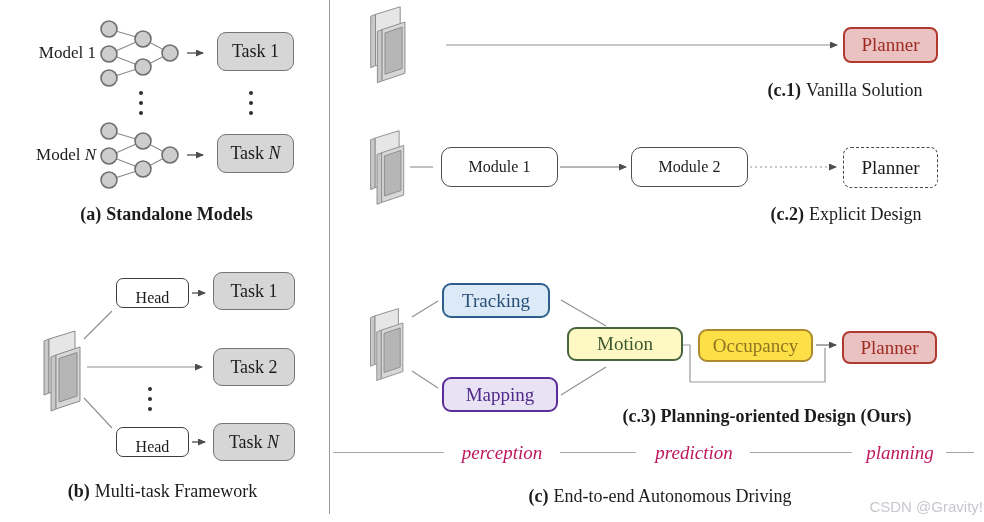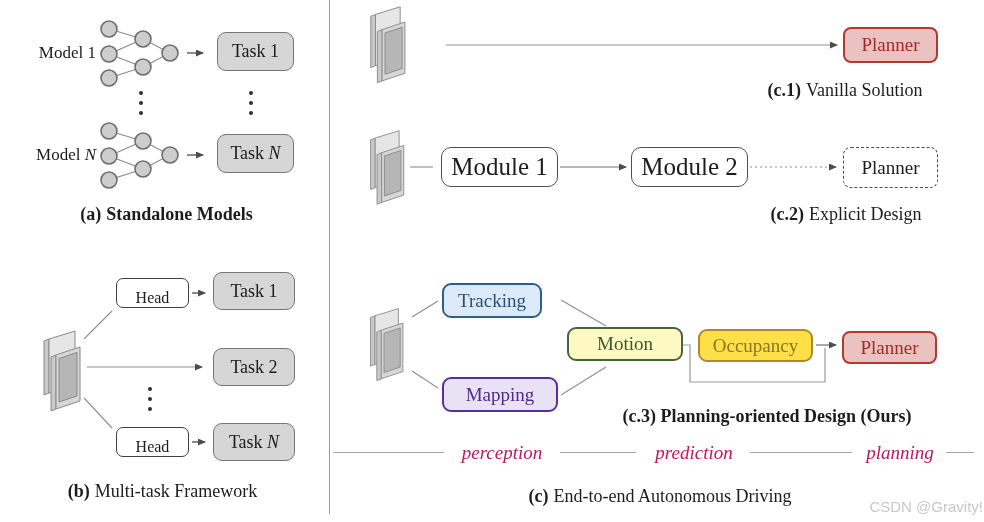--- a/index.html
+++ b/index.html
@@ -9,21 +9,21 @@
   }
   #wires{position:absolute;left:0;top:0;width:984px;height:522px;z-index:1;pointer-events:none;}
   .abs{position:absolute;z-index:2;}
   .lbl{font-size:17px;line-height:20px;white-space:nowrap;}
   .box{
     position:absolute;z-index:2;display:flex;align-items:center;justify-content:center;
     white-space:nowrap;box-sizing:border-box;
   }
   .task-box{background:#d6d6d6;border:1.5px solid #757575;border-radius:9px;font-size:18px;color:#1c1c1c;}
   .head-box{background:#ffffff;border:1.4px solid #3f3f3f;border-radius:7px;font-size:16px;color:#1c1c1c;align-items:flex-end;}
-  .module-box{background:#ffffff;border:1.5px solid #4f4f4f;border-radius:10px;font-size:25px;color:#1c1c1c;}
+  .module-box{background:#ffffff;border:1.5px solid #4f4f4f;border-radius:10px;font-size:16px;color:#1c1c1c;}
   .planner-box{background:#eac2c2;border:2px solid #b03a30;border-radius:8px;font-size:19px;color:#9f2b23;}
   .planner-dashed{background:#ffffff;border:1.6px dashed #4a4a4a;border-radius:8px;font-size:19px;color:#1c1c1c;}
   .tracking-box{background:#dce9f6;border:2px solid #2e5f8c;border-radius:9px;font-size:19px;color:#274f79;}
   .mapping-box{background:#e9e2f4;border:2px solid #5b2d9a;border-radius:9px;font-size:19px;color:#4f2a8a;}
   .motion-box{background:#fef9c3;border:2px solid #47653c;border-radius:9px;font-size:19px;color:#3a5730;}
   .occupancy-box{background:#fde047;border:2px solid #ad8b2c;border-radius:9px;font-size:19px;color:#8f7420;}
   .caption{font-size:18px;text-align:center;white-space:nowrap;}
   .caption b{margin-right:5px;}
   .caption.allbold{font-weight:bold;font-size:18px;}
   .stage-word{font-style:italic;font-size:19px;color:#be185d;text-align:center;white-space:nowrap;}
@@ -166,21 +166,21 @@
   <div class="box module-box" style="left:631px;top:147px;width:117px;height:40px;">
     <span>Module 2</span>
   </div>
   <div class="box planner-dashed" style="left:843px;top:147px;width:95px;height:41px;">
     <span>Planner</span>
   </div>
   <div class="abs caption" style="left:748px;top:204px;width:196px;">
     <b>(c.2)</b><span>Explicit Design</span>
   </div>
 
-  <div class="box tracking-box" style="left:442px;top:283px;width:100px;height:35px;">
+  <div class="box tracking-box" style="left:442px;top:283px;width:108px;height:35px;">
     <span>Tracking</span>
   </div>
   <div class="box mapping-box" style="left:442px;top:377px;width:116px;height:35px;">
     <span>Mapping</span>
   </div>
   <div class="box motion-box" style="left:567px;top:327px;width:116px;height:34px;">
     <span>Motion</span>
   </div>
   <div class="box occupancy-box" style="left:698px;top:329px;width:115px;height:33px;">
     <span>Occupancy</span>

